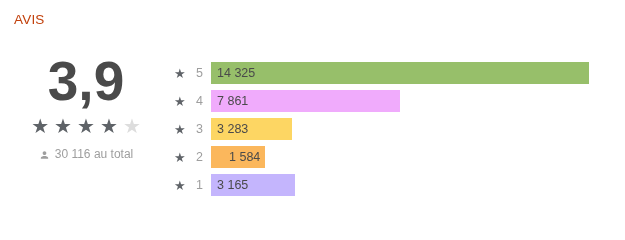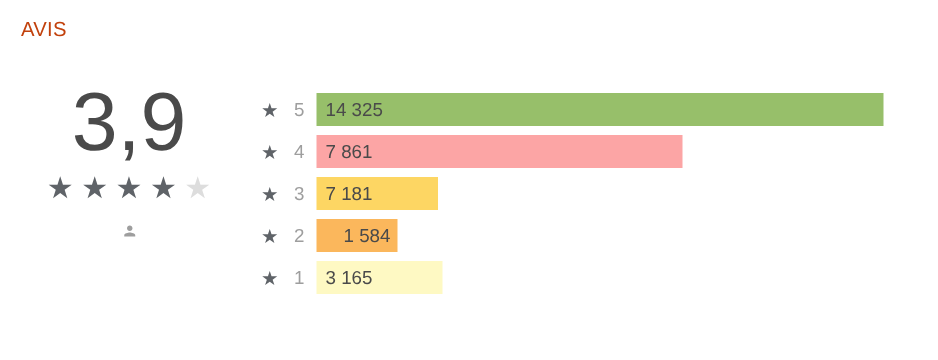--- a/index.html
+++ b/index.html
@@ -39,21 +39,21 @@
     left: 0px;
     top: 52px;
     width: 172px;
     text-align: center;
   }
 
   .score {
     font-size: 55px;
     line-height: 58px;
     color: #4a4a4a;
-    font-weight: 400;
+    font-weight: 700;
     letter-spacing: 0px;
     margin: 0;
   }
 
   .summary-stars {
     margin-top: 6px;
     height: 20px;
     display: flex;
     justify-content: center;
     align-items: center;
@@ -158,69 +158,70 @@
       <span class="star-glyph">★</span>
       <span class="star-glyph empty">★</span>
     </div>
 
     <div class="total-line">
       <span class="person-icon">
         <svg viewBox="0 0 24 24" width="11" height="12" aria-hidden="true">
           <path fill="#9e9e9e" d="M12 12c2.21 0 4-1.79 4-4s-1.79-4-4-4-4 1.79-4 4 1.79 4 4 4zm0 2c-2.67 0-8 1.34-8 4v2h16v-2c0-2.66-5.33-4-8-4z"></path>
         </svg>
       </span>
+      <span>30 116 au total</span>
     </div>
   </div>
 
   <div class="histogram">
 
     <div class="hist-row">
       <span class="row-star">★</span>
       <span class="row-num">5</span>
       <span class="bar-track">
         <span class="bar" style="width:378px; background:#97bf6a;">
           <span class="bar-label">14 325</span>
         </span>
       </span>
     </div>
 
     <div class="hist-row">
       <span class="row-star">★</span>
       <span class="row-num">4</span>
       <span class="bar-track">
-        <span class="bar" style="width:244px; background:#fca5a5;">
+        <span class="bar" style="width:189px; background:#f0abfc;">
           <span class="bar-label">7 861</span>
         </span>
       </span>
     </div>
 
     <div class="hist-row">
       <span class="row-star">★</span>
       <span class="row-num">3</span>
       <span class="bar-track">
         <span class="bar" style="width:81px; background:#fdd663;">
-          <span class="bar-label">7 181</span>
+          <span class="bar-label">3 283</span>
         </span>
       </span>
     </div>
 
     <div class="hist-row">
       <span class="row-star">★</span>
       <span class="row-num">2</span>
       <span class="bar-track">
         <span class="bar" style="width:42px; background:#fbb75c;padding-left:12px;">
           <span class="bar-label">1 584</span>
         </span>
       </span>
     </div>
 
     <div class="hist-row">
       <span class="row-star">★</span>
       <span class="row-num">1</span>
       <span class="bar-track">
-        <span class="bar" style="width:84px; background:#fef9c3;">
+        <span class="bar" style="width:84px; background:#c4b5fd;">
           <span class="bar-label">3 165</span>
         </span>
       </span>
     </div>
 
   </div>
 </div>
 
 </body></html>

